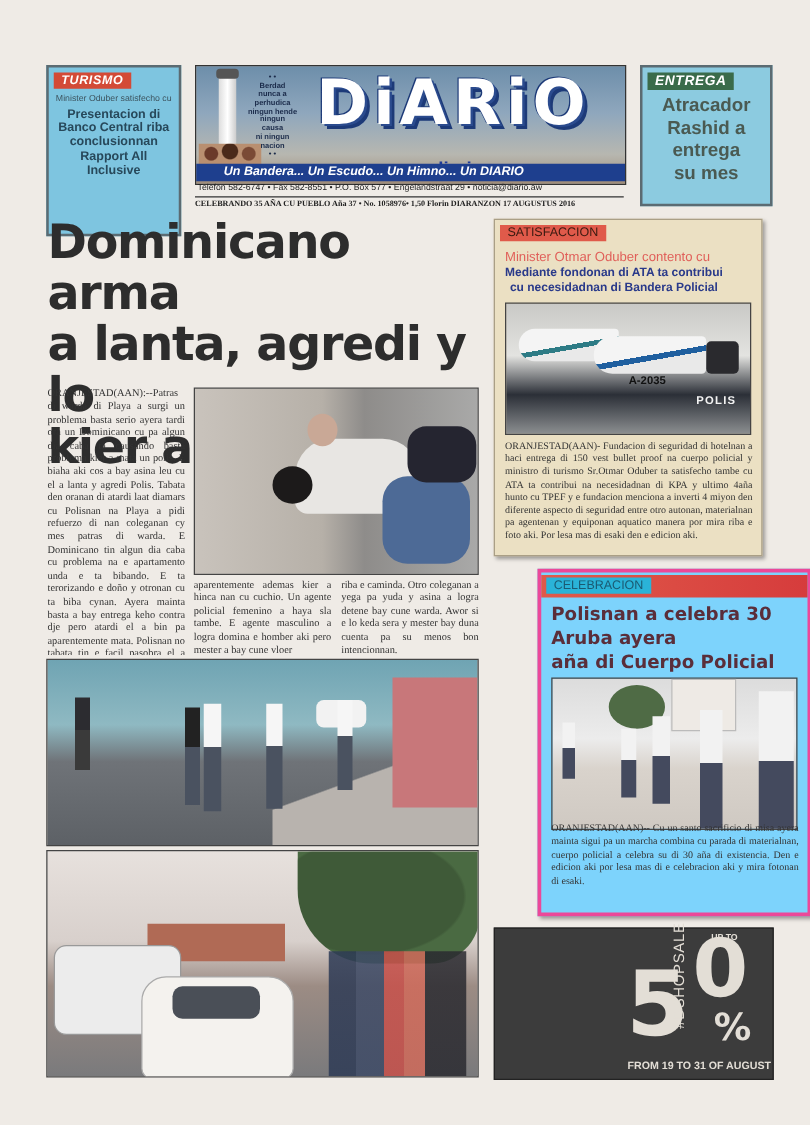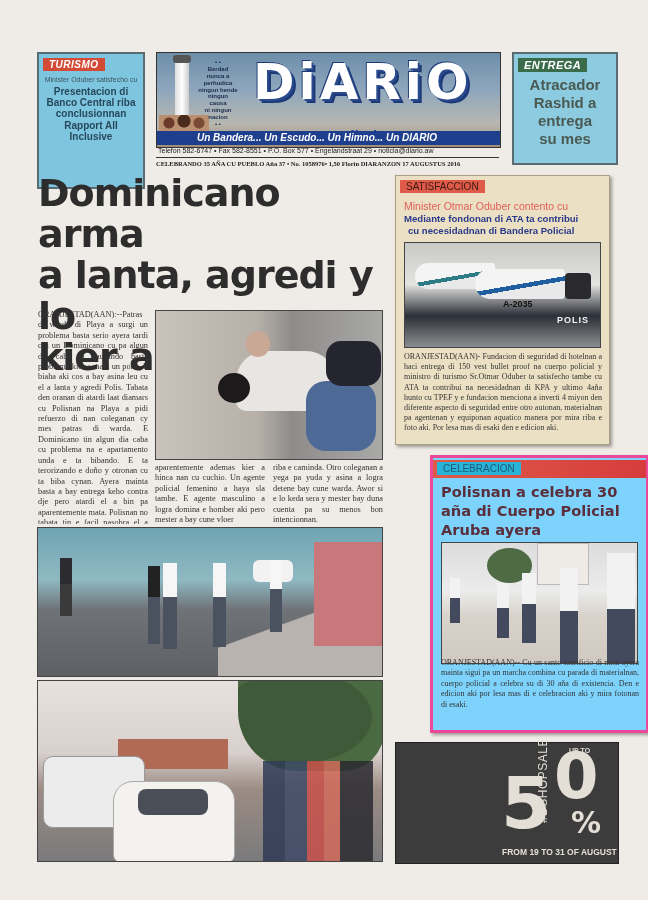--- a/index.html
+++ b/index.html
@@ -57,21 +57,21 @@
     <div>perhudica</div>
     <div>ningun hende</div>
     <div>ningun</div>
     <div>causa</div>
     <div>ni ningun</div>
     <div>nacion</div>
     <div>• •</div>
   </div>
   <div class="abs logo" style="left:96px;top:0px;">DiARiO</div>
   <div class="abs url" style="left:150px;top:74px;">www.diario.aw</div>
-  <div class="abs motto-bar" style="left:0;right:0;top:78px;height:14px;line-height:14px;padding-left:40px;">
+  <div class="abs motto-bar" style="left:0;right:0;top:78px;height:14px;line-height:14px;padding-left:22px;">
     <span>Un Bandera...  Un Escudo...  Un Himno...  Un DIARIO</span>
   </div>
 </div>
 <div class="abs contact" style="left:158px;top:147px;">Telefon 582-6747  •  Fax 582-8551  •  P.O. Box 577  •  Engelandstraat 29  •  noticia@diario.aw</div>
 <div class="abs rule" style="left:156px;top:157px;width:343px;"></div>
 <div class="abs dateline" style="left:156px;top:160px;">CELEBRANDO 35 AÑA CU PUEBLO Aña 37 • No. 1058976• 1,50 Florin   DIARANZON 17 AUGUSTUS 2016</div>
 
 <div class="abs teaser" style="left:512px;top:52px;width:106px;height:113px;background:#8ccbe0;">
   <span class="kicker green">ENTREGA</span>
   <div class="hed" style="top:22px;font-size:15px;color:#4a5a52;line-height:1.2;">
@@ -136,22 +136,22 @@
     <div class="abs" style="left:152px;top:72px;font-family:'Liberation Sans',sans-serif;font-weight:bold;font-size:9px;color:#f2f2f2;letter-spacing:1px;">POLIS</div>
   </div>
   <div class="abs body" style="left:8px;top:176px;width:198px;font-size:8px;line-height:10.2px;">ORANJESTAD(AAN)- Fundacion di seguridad di hotelnan a haci entrega di 150 vest bullet proof na cuerpo policial y ministro di turismo Sr.Otmar Oduber ta satisfecho tambe cu ATA ta contribui na necesidadnan di KPA y ultimo 4aña hunto cu TPEF y e fundacion menciona a inverti 4 miyon den diferente aspecto di seguridad entre otro autonan, materialnan pa agentenan y equiponan aquatico manera por mira riba e foto aki. Por lesa mas di esaki den e edicion aki.</div>
 </div>
 
 <div class="abs box2" style="left:395px;top:455px;width:213px;height:272px;">
   <div class="abs" style="left:0;right:0;top:2px;height:18px;background:linear-gradient(90deg,#e05a4a,#d63c3c);"></div>
   <span class="abs tag" style="left:4px;top:4px;background:#2ab3d8;color:#1b5a73;">CELEBRACION</span>
   <div class="abs" style="left:8px;top:24px;font-family:'DejaVu Sans',sans-serif;font-weight:bold;font-size:14.6px;line-height:19px;color:#5a2e3a;white-space:nowrap;">
     <div>Polisnan a celebra 30</div>
+    <div>Aruba ayera</div>
     <div>aña di Cuerpo Policial</div>
-    <div>Aruba ayera</div>
   </div>
   <div class="abs photo" style="left:8px;top:84px;width:197px;height:122px;background:linear-gradient(180deg,#dcdcdc 0%,#ececec 40%,#d9d3cc 60%,#cfc9c2 100%);">
     <div class="abs" style="left:45px;top:5px;width:45px;height:35px;background:#4f6b45;border-radius:50%;"></div>
     <div class="abs" style="left:95px;top:0;width:50px;height:40px;background:#eeeae5;border:1px solid #bbb;"></div>
     <div class="abs" style="left:8px;top:35px;width:10px;height:45px;background:linear-gradient(180deg,#f2f2f2 0 45%,#444a5e 45%);"></div>
     <div class="abs" style="left:55px;top:40px;width:12px;height:55px;background:linear-gradient(180deg,#f2f2f2 0 45%,#444a5e 45%);"></div>
     <div class="abs" style="left:80px;top:30px;width:14px;height:70px;background:linear-gradient(180deg,#f2f2f2 0 45%,#444a5e 45%);"></div>
     <div class="abs" style="left:118px;top:25px;width:18px;height:95px;background:linear-gradient(180deg,#f2f2f2 0 45%,#444a5e 45%);"></div>
     <div class="abs" style="left:165px;top:10px;width:28px;height:112px;background:linear-gradient(180deg,#f2f2f2 0 50%,#444a5e 50%);"></div>
   </div>

